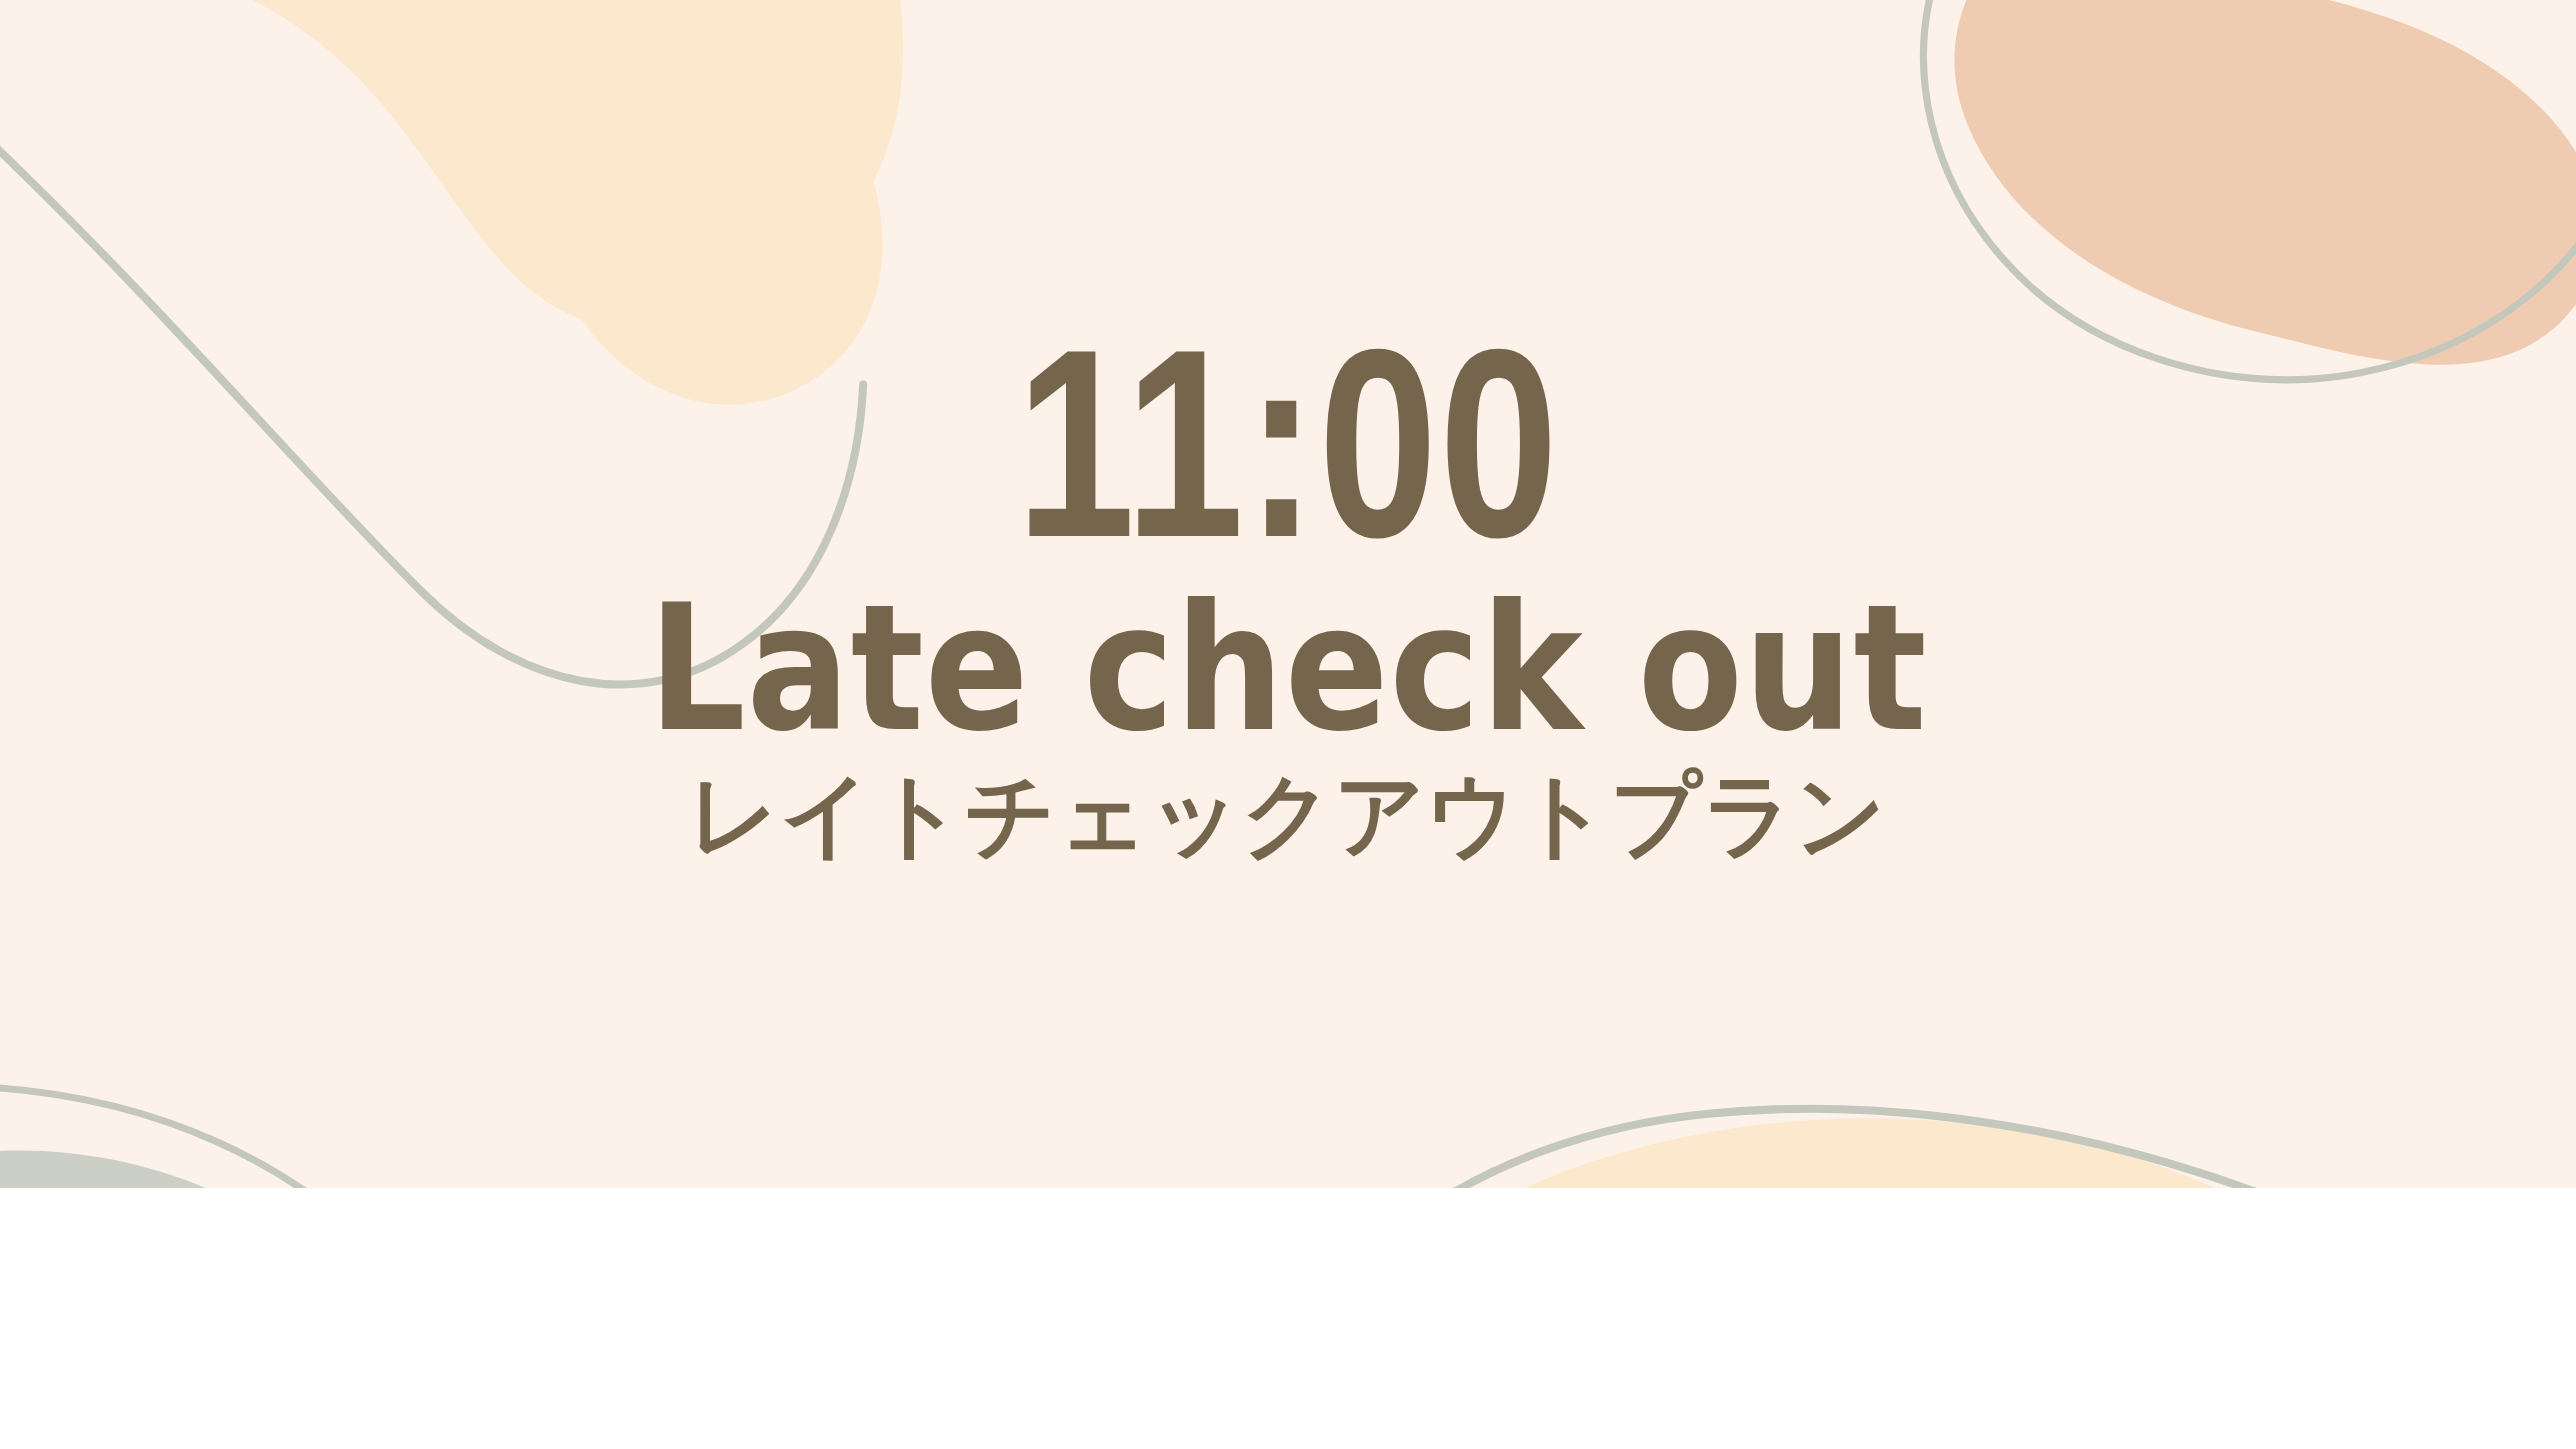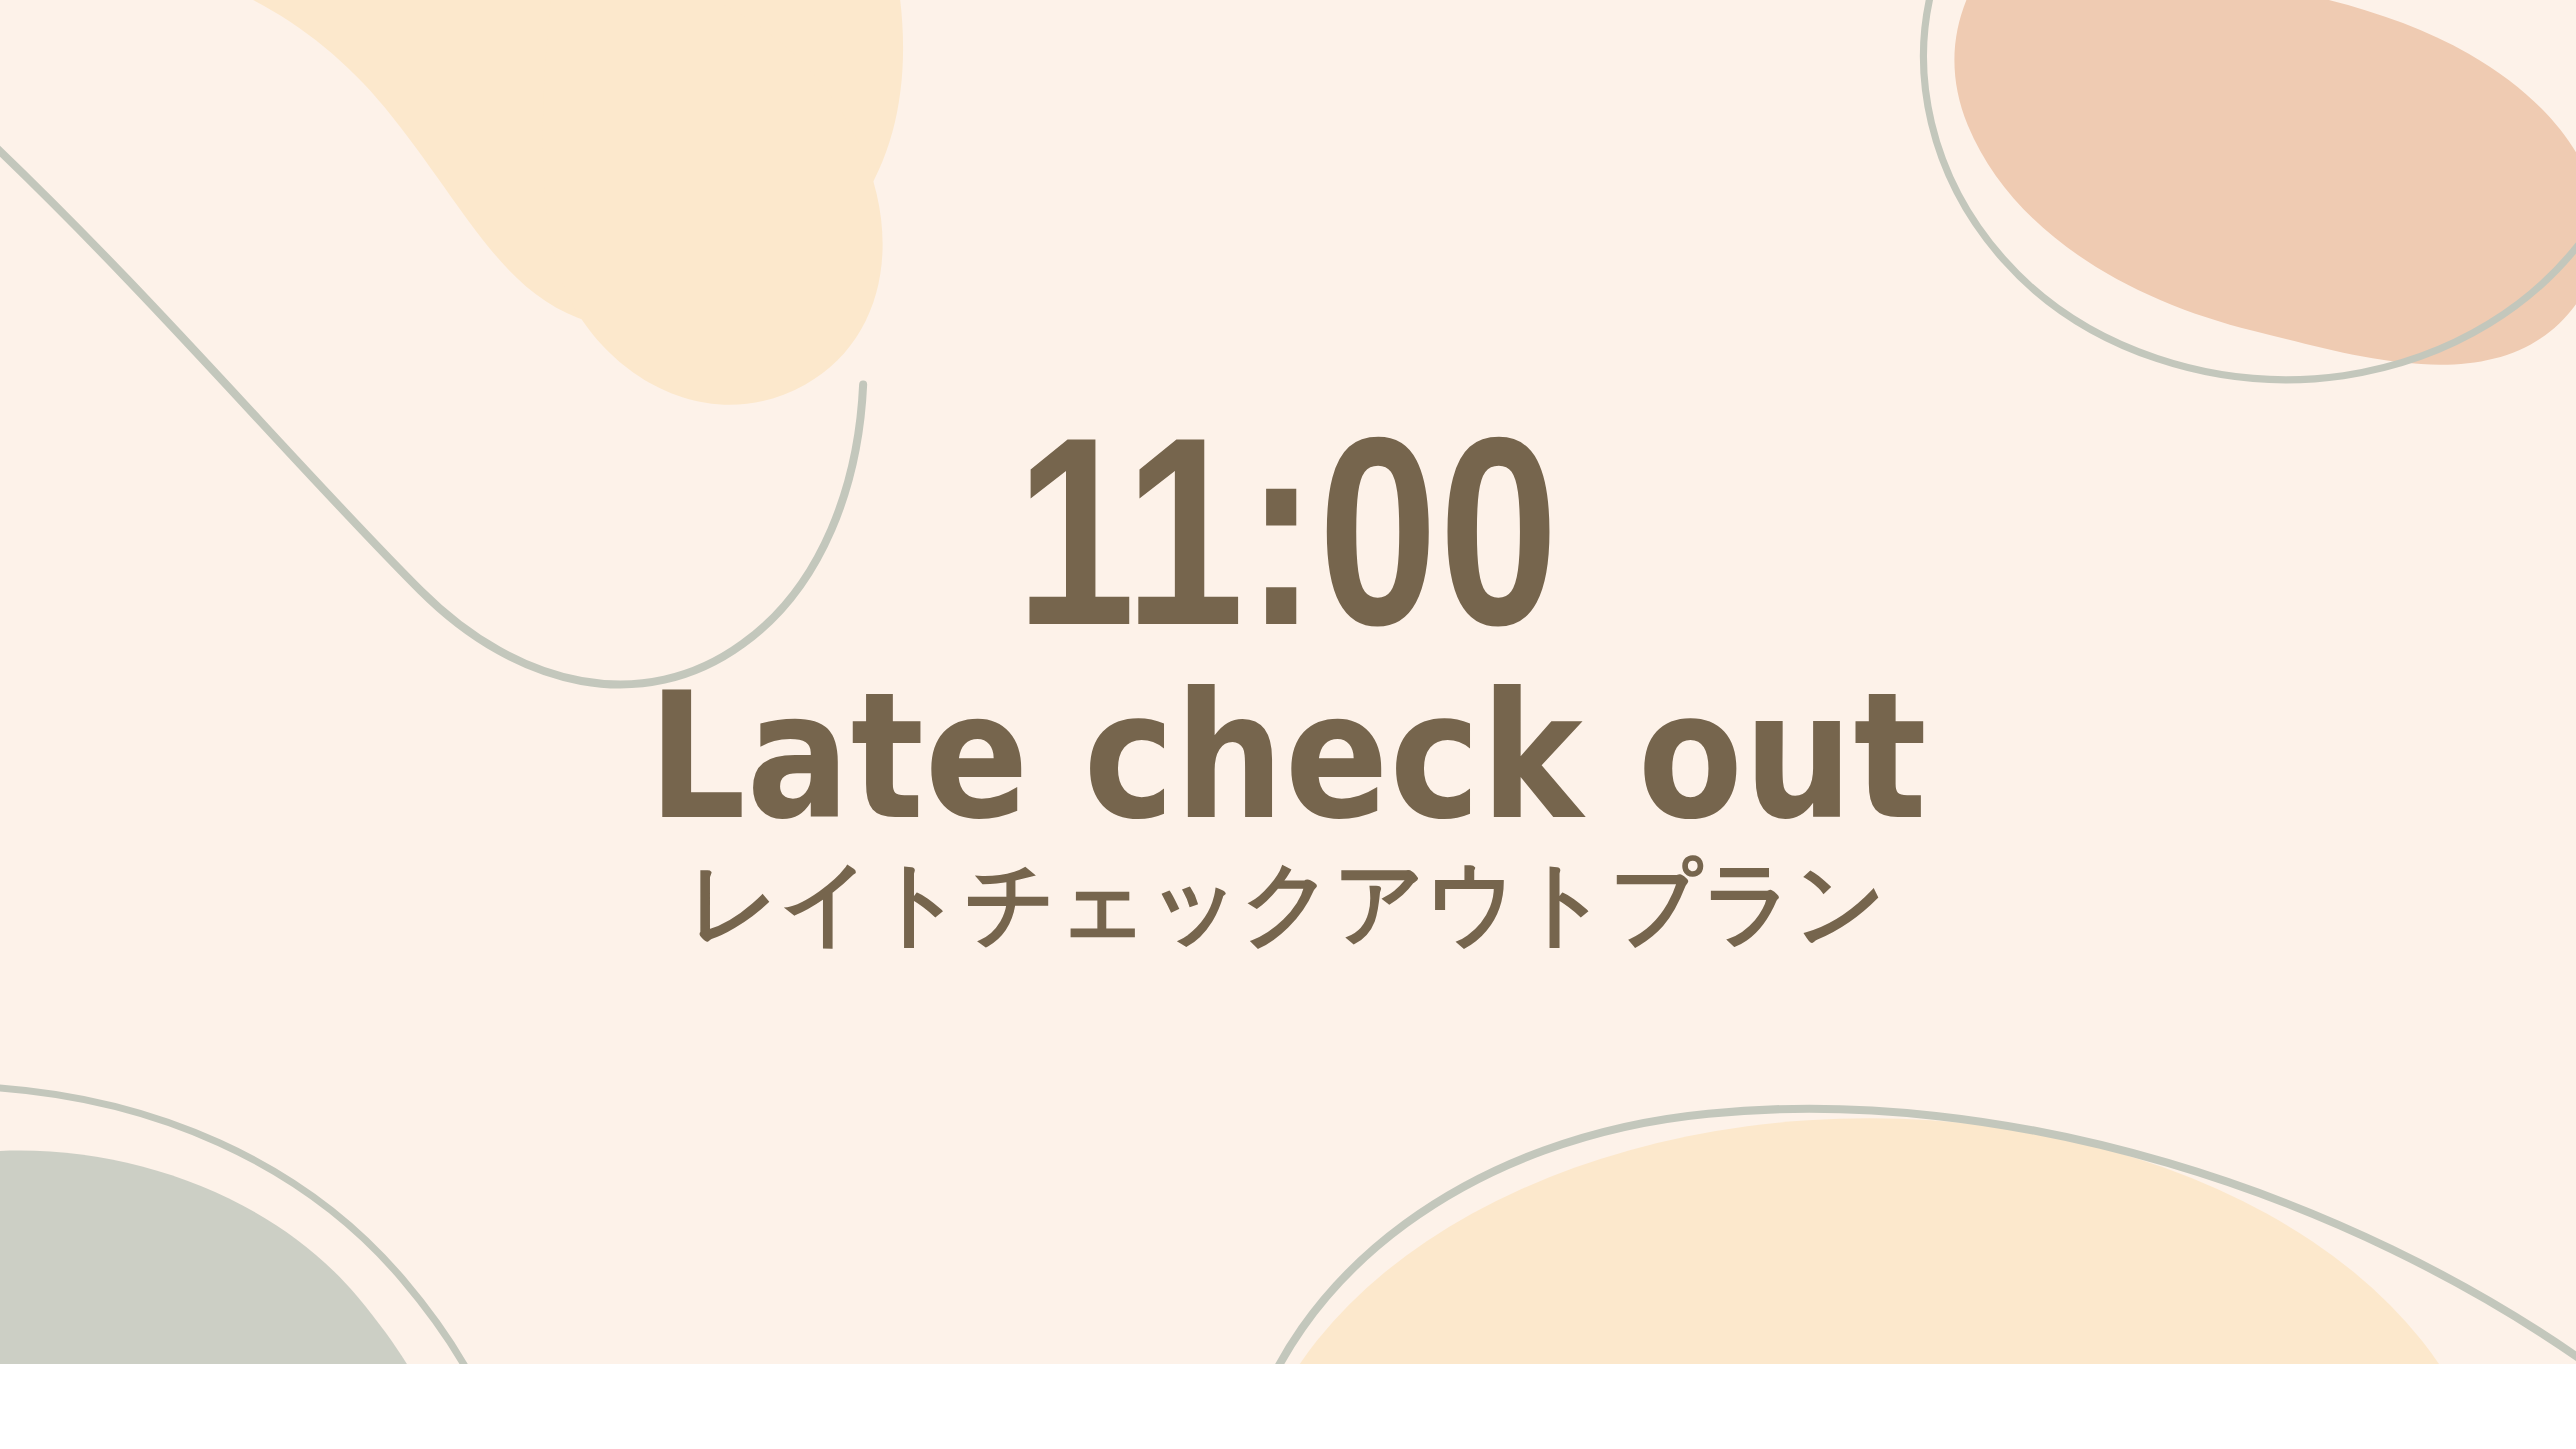--- a/index.html
+++ b/index.html
@@ -3,21 +3,21 @@
 <meta charset="utf-8">
 <style>
   html, body {
     margin: 0;
     padding: 0;
     background: #ffffff;
   }
   #canvas {
     position: relative;
     width: 2576px;
-    height: 1364px;
+    height: 1188px;
     overflow: hidden;
     background: #FDF2E9;
     font-family: "Liberation Sans", "DejaVu Sans", sans-serif;
   }
   #bg-art {
     position: absolute;
     inset: 0;
     width: 2576px;
     height: 1450px;
     display: block;

